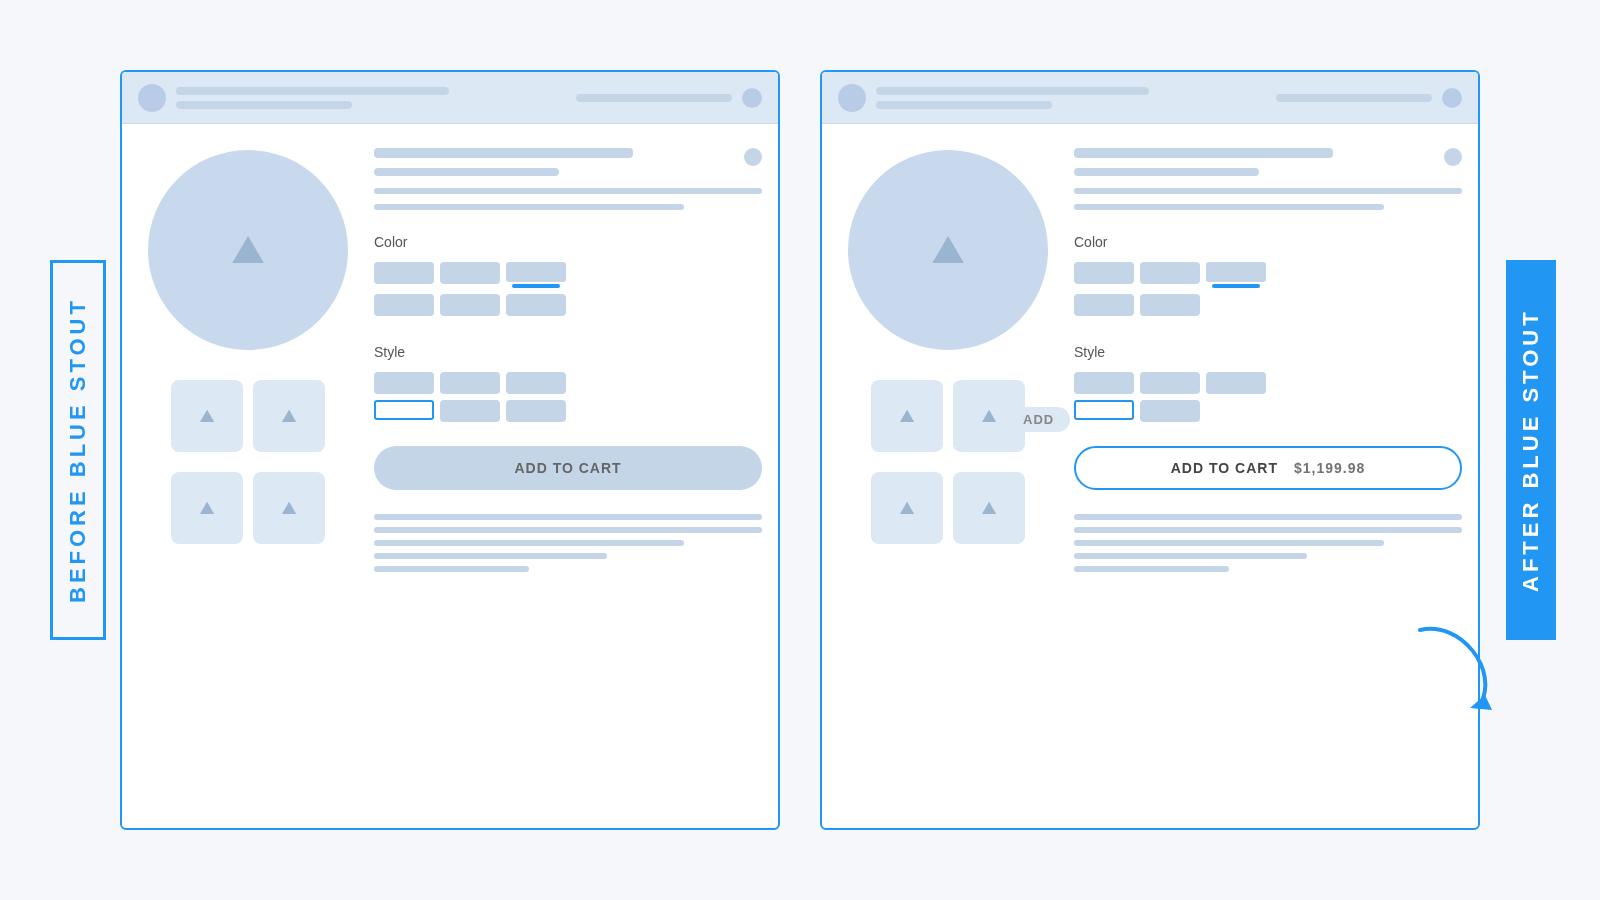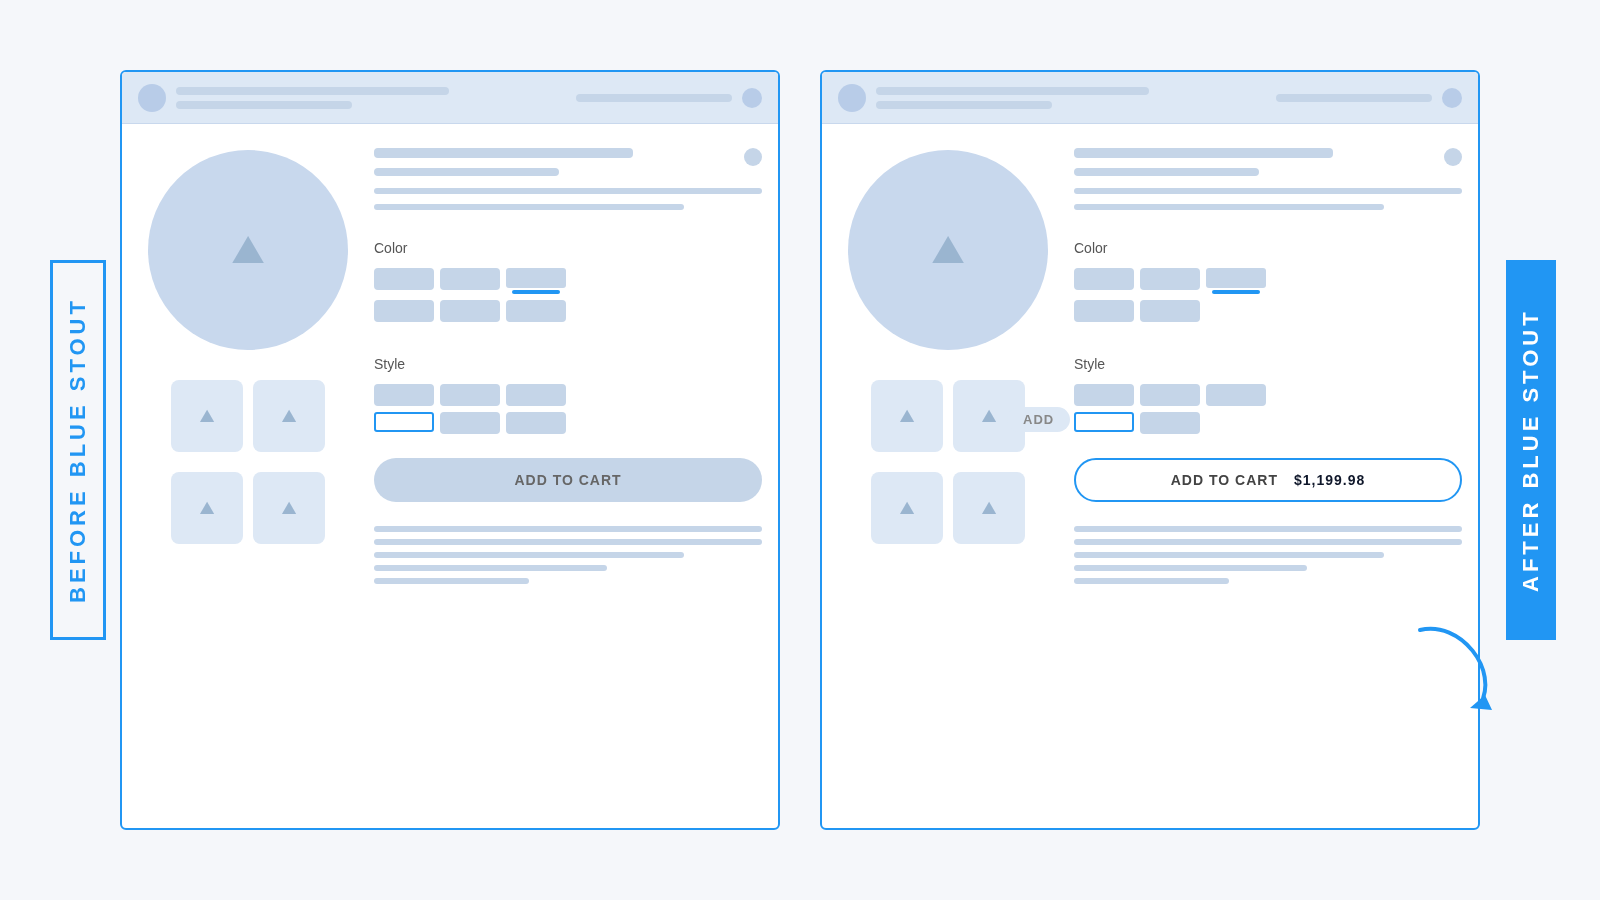--- a/index.html
+++ b/index.html
@@ -203,21 +203,21 @@
       height: 18px;
       border-radius: 50%;
       background: #c5d5e8;
       flex-shrink: 0;
     }
 
     
     .section-label {
       font-size: 14px;
       color: #555;
-      margin-top: 22px;
+      margin-top: 16px;
       margin-bottom: 4px;
     }
 
     
     .swatch-group {
       display: flex;
       flex-direction: column;
       gap: 6px;
       margin-bottom: 4px;
     }
@@ -253,21 +253,21 @@
       border: 2.5px solid #2196f3;
       background: white;
       color: #444;
       position: relative;
     }
 
     .price-tag {
       margin-left: 16px;
       font-size: 14px;
       font-weight: 700;
-      color: #0f172a;
+      color: #737373;
     }
 
     
     .desc-lines {
       display: flex;
       flex-direction: column;
       gap: 7px;
       margin-top: 4px;
     }
 

